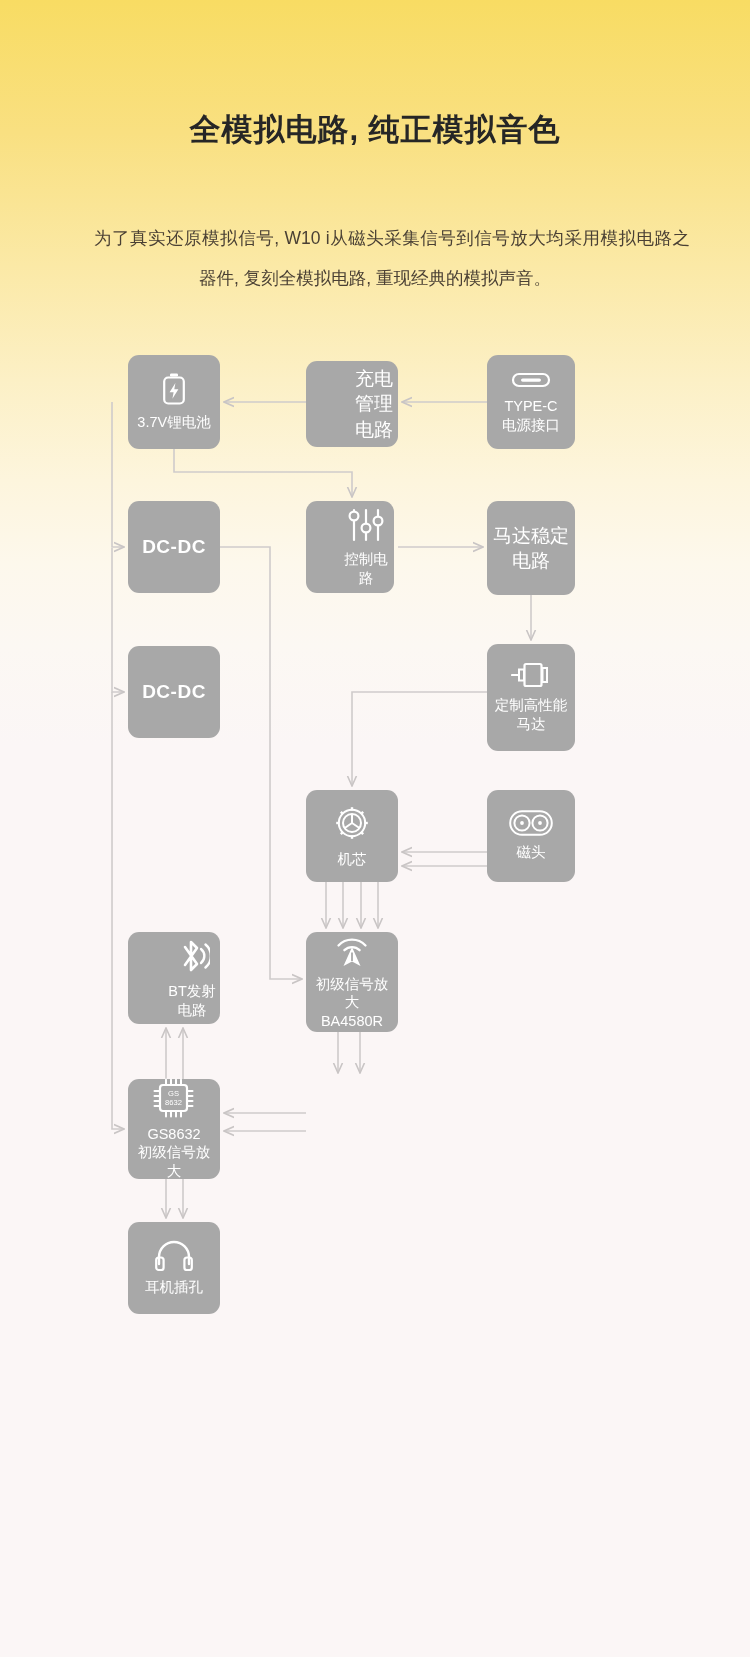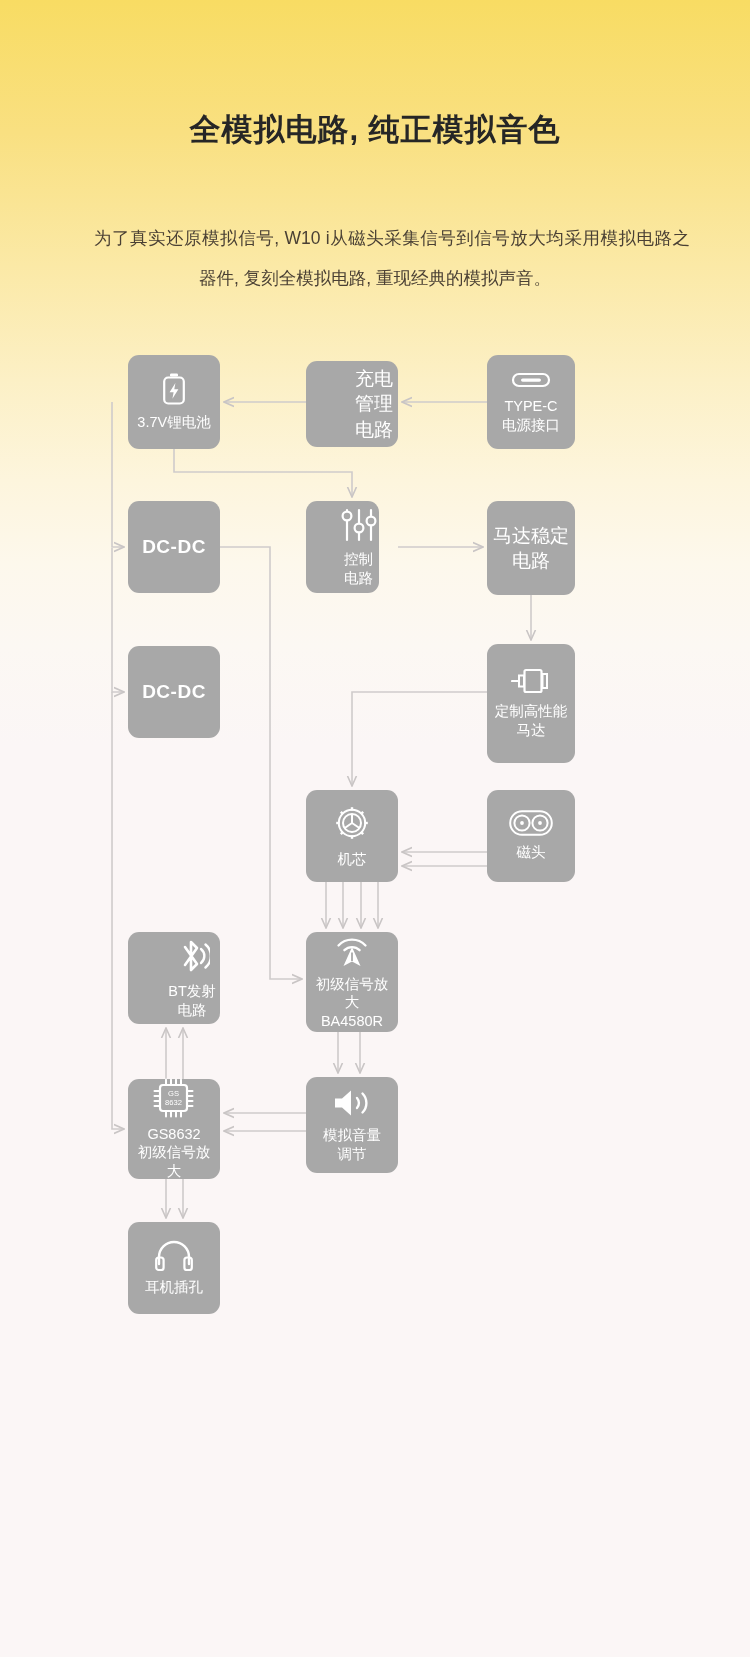--- a/index.html
+++ b/index.html
@@ -154,21 +154,21 @@
       </span>
       <span class="lbl">TYPE-C
 电源接口</span>
     </div>
 
     <div class="node big noicon" style="left:128px;top:501px;width:92px;height:92px;">
 
       <span class="lbl">DC-DC</span>
     </div>
 
-    <div class="node" style="left:306px;top:501px;width:73px;height:92px;padding-left:32px;">
+    <div class="node" style="left:306px;top:501px;width:88px;height:92px;padding-left:32px;">
       <span class="ico">
         <svg class="gi" width="40" height="36" viewBox="0 0 40 36">
           <g stroke="#fff" stroke-width="2.2" fill="none" stroke-linecap="round">
             <line x1="8" y1="3" x2="8" y2="33"></line>
             <line x1="20" y1="3" x2="20" y2="33"></line>
             <line x1="32" y1="3" x2="32" y2="33"></line>
           </g>
           <circle cx="8" cy="9" r="4.4" fill="#a8a8a8" stroke="#fff" stroke-width="2.2"></circle>
           <circle cx="20" cy="21" r="4.4" fill="#a8a8a8" stroke="#fff" stroke-width="2.2"></circle>
           <circle cx="32" cy="14" r="4.4" fill="#a8a8a8" stroke="#fff" stroke-width="2.2"></circle>
@@ -181,21 +181,21 @@
 
       <span class="lbl">马达稳定
 电路</span>
     </div>
 
     <div class="node big noicon" style="left:128px;top:646px;width:92px;height:92px;">
 
       <span class="lbl">DC-DC</span>
     </div>
 
-    <div class="node" style="left:487px;top:644px;width:88px;height:119px;">
+    <div class="node" style="left:487px;top:644px;width:88px;height:107px;">
       <span class="ico">
         <svg class="gi" width="40" height="28" viewBox="0 0 40 28">
           <line x1="1" y1="14" x2="8" y2="14" stroke="#fff" stroke-width="2.2" stroke-linecap="round"></line>
           <rect x="8" y="8.5" width="5" height="11" fill="none" stroke="#fff" stroke-width="2"></rect>
           <rect x="13.5" y="3" width="17" height="22" rx="1.5" fill="none" stroke="#fff" stroke-width="2.2"></rect>
           <rect x="31.5" y="7" width="4.5" height="14" fill="none" stroke="#fff" stroke-width="2"></rect>
         </svg>
       </span>
       <span class="lbl">定制高性能
 马达</span>
@@ -286,31 +286,20 @@
           </g>
           <rect x="7" y="7" width="27" height="26" rx="3" fill="none" stroke="#fff" stroke-width="2.2"></rect>
           <text x="20.5" y="18" font-size="7.6" fill="#fff" text-anchor="middle" font-family="Liberation Sans, sans-serif">GS</text>
           <text x="20.5" y="27" font-size="7.6" fill="#fff" text-anchor="middle" font-family="Liberation Sans, sans-serif">8632</text>
         </svg>
       </span>
       <span class="lbl">GS8632
 初级信号放大</span>
     </div>
 
-    <div class="node" style="left:306px;top:1077px;width:92px;height:96px;">
-      <span class="ico">
-        <svg class="gi" width="42" height="32" viewBox="0 0 42 32">
-          <path d="M4 11.5 H11 L20 3.5 V28.5 L11 20.5 H4 Z" fill="#fff"></path>
-          <path d="M26 11 A7.5 7.5 0 0 1 26 21" fill="none" stroke="#fff" stroke-width="2.4" stroke-linecap="round"></path>
-          <path d="M31.5 6.5 A13.5 13.5 0 0 1 31.5 25.5" fill="none" stroke="#fff" stroke-width="2.4" stroke-linecap="round"></path>
-        </svg>
-      </span>
-      <span class="lbl">模拟音量
-调节</span>
-    </div>
 
     <div class="node" style="left:128px;top:1222px;width:92px;height:92px;">
       <span class="ico">
         <svg class="gi" width="40" height="32" viewBox="0 0 40 32">
           <path d="M5 25 V18 A15 15 0 0 1 35 18 V25" fill="none" stroke="#fff" stroke-width="2.4" stroke-linecap="round"></path>
           <rect x="2.2" y="18.5" width="7.4" height="12.5" rx="2.6" fill="none" stroke="#fff" stroke-width="2.2"></rect>
           <rect x="30.4" y="18.5" width="7.4" height="12.5" rx="2.6" fill="none" stroke="#fff" stroke-width="2.2"></rect>
         </svg>
       </span>
       <span class="lbl">耳机插孔</span>

